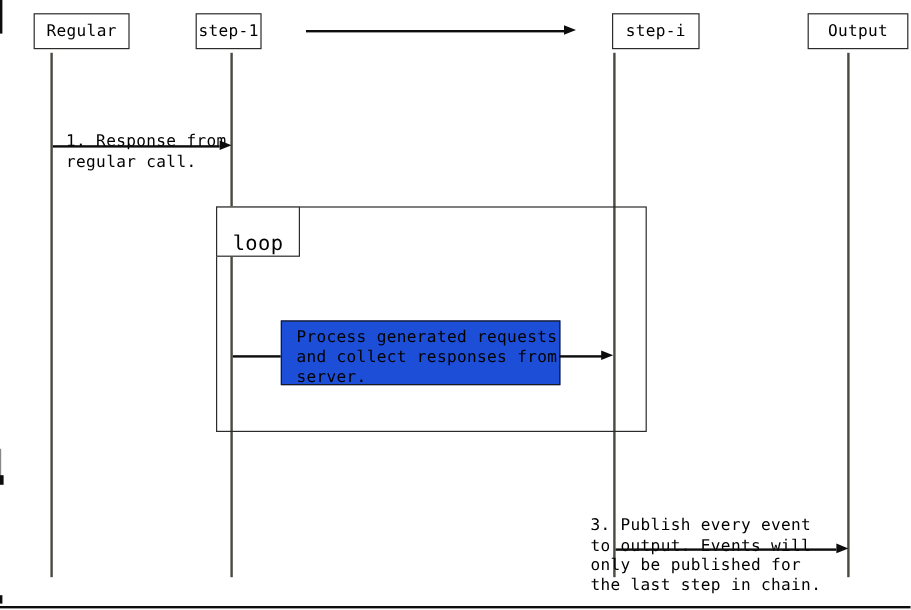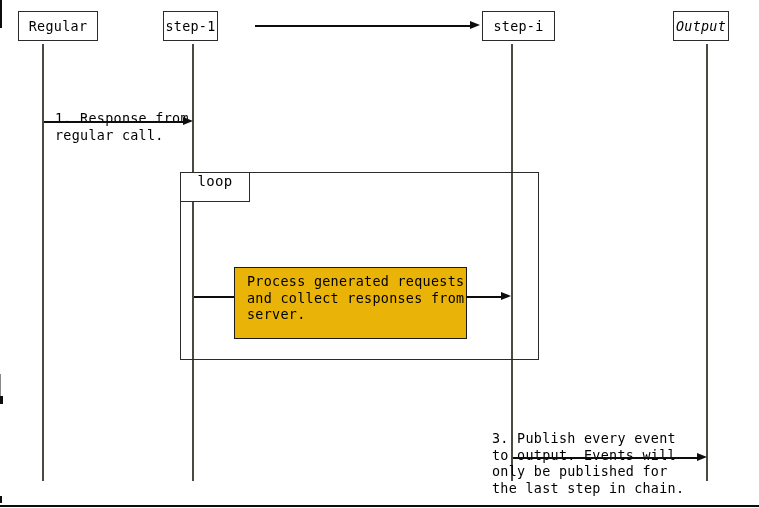--- a/index.html
+++ b/index.html
@@ -23,48 +23,48 @@
   }
   .msg {
     position:absolute; font-size:13.4px; line-height:16.5px;
     white-space:pre-line; letter-spacing:0.3px;margin-top:47px;
   }
   .loop-frame {
     position:absolute; left:180px; top:172px; width:359px; height:188px;
     box-sizing:border-box; border:1.5px solid #2b2b2b; background:transparent;
   }
   .loop-label {
-    position:absolute; left:180px; top:172px; width:70px; height:30px;
+    position:absolute; left:180px; top:172px; width:70px; height:42px;
     box-sizing:border-box; border:1.5px solid #2b2b2b; background:#fff;
-    display:flex; align-items:flex-start; justify-content:center;
-    font-size:14px; letter-spacing:0.3px;
+    display:flex; align-items:flex-end; justify-content:center;
+    font-size:17px; letter-spacing:0.3px;
   }
   .process-box {
-    position:absolute; left:234px; top:267px; width:233px; height:72px;
-    box-sizing:border-box; border:1.5px solid #1a1a1a; background:#eab308;
+    position:absolute; left:234px; top:267px; width:233px; height:54px;
+    box-sizing:border-box; border:1.5px solid #1a1a1a; background:#1d4ed8;
     padding:6px 0 0 12px; font-size:13.4px; line-height:16.5px;
     white-space:pre-line; letter-spacing:0.3px;
   }
   .edge { position:absolute; background:#0d0d0d; }
 </style>
 </head>
 <body>
 
 <div class="canvas">
 
-  <div class="pbox" style="left:18px;width:80px;text-align:center;">
+  <div class="pbox" style="left:28px;width:80px;text-align:center;">
     <span>Regular</span>
   </div>
   <div class="pbox" style="left:163px;width:55px;">
     <span>step-1</span>
   </div>
-  <div class="pbox" style="left:482px;width:73px;">
+  <div class="pbox" style="left:510px;width:73px;">
     <span>step-i</span>
   </div>
-  <div class="pbox" style="left:673px;width:56px;font-style:italic;">
+  <div class="pbox" style="left:673px;width:84px;">
     <span>Output</span>
   </div>
 
   <div class="hline" style="left:255px;top:25px;width:215px;"></div>
   <div class="ahead" style="left:470px;top:21.3px;"></div>
 
   <div class="lifeline" style="left:42px;"></div>
   <div class="lifeline" style="left:192px;"></div>
   <div class="lifeline" style="left:511px;"></div>
   <div class="lifeline" style="left:706px;"></div>

